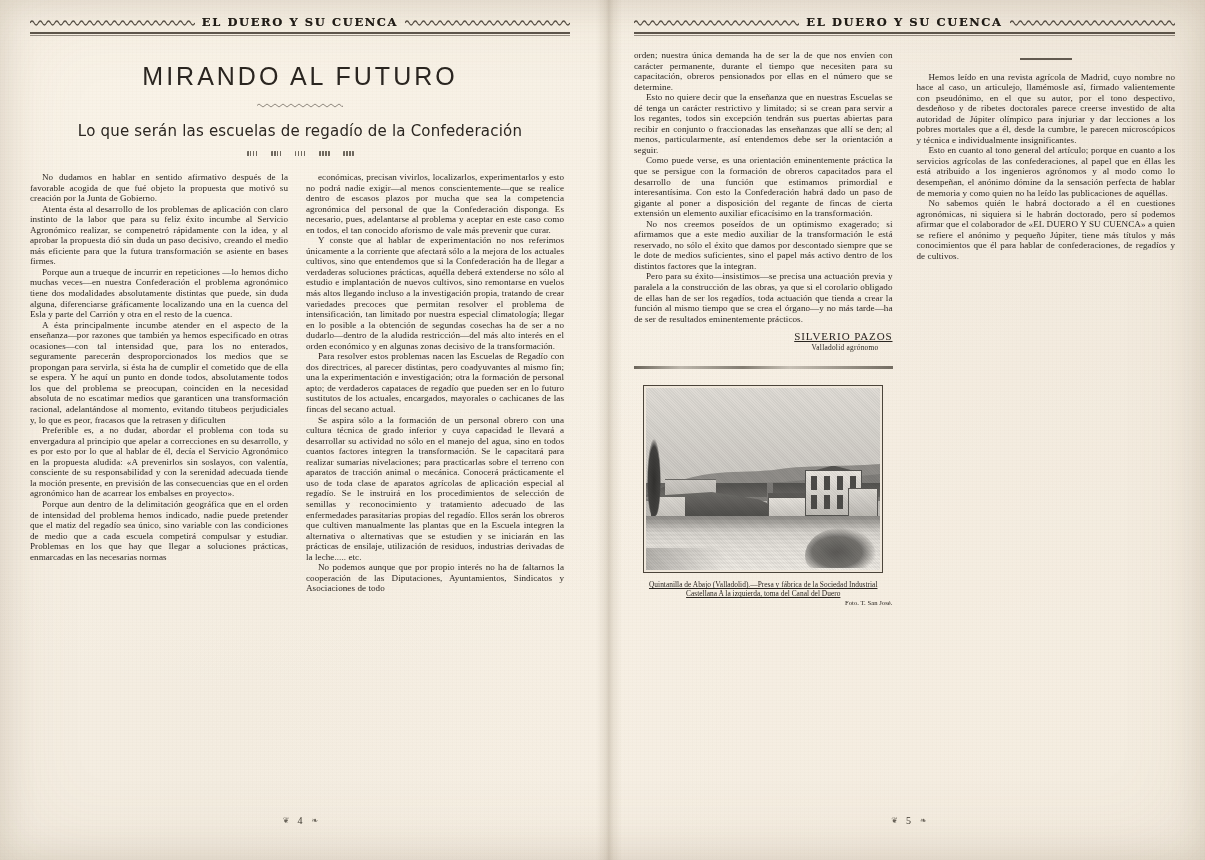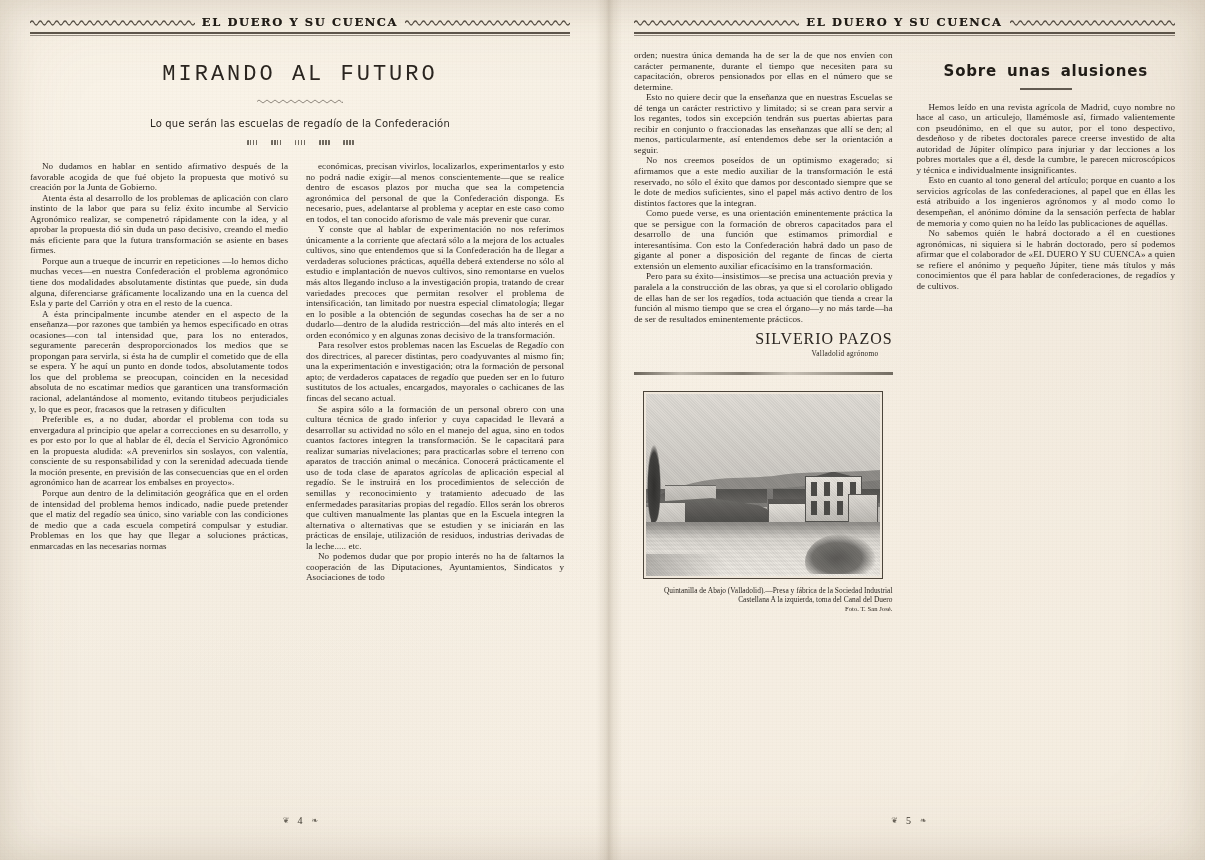--- a/index.html
+++ b/index.html
@@ -113,38 +113,38 @@
     position: absolute; left: 0; right: 0; top: 3px;
     height: 1px;
     background: #4a4138;
     opacity: .55;
   }
 
   
   .headline-wrap { text-align: center; }
   .headline {
     margin: 26px 0 0 0;
-    font-family: Liberation Mono, monospace;
+    font-family: Liberation Sans, sans-serif;
     font-weight: 400;
-    font-size: 22px;
+    font-size: 25px;
     letter-spacing: 3.0px;
     color: #2b2621;
     white-space: nowrap;
   }
   .rule-squiggle-sm {
     margin: 10px auto 0 auto;
     width: 86px; height: 8px;
     opacity: .6;
   }
   .rule-squiggle-sm svg { display:block; width:100%; height:8px; }
   .subhead {
     margin: 13px 0 0 0;
     font-family: "DejaVu Sans", "Liberation Sans", sans-serif;
     font-weight: 400;
-    font-size: 10px;
+    font-size: 15px;
     letter-spacing: .2px;
     color: #2b2621;
     white-space: nowrap;
   }
   .dingbats {
     margin: 11px auto 0 auto;
     display: flex;
     justify-content: center;
     gap: 13px;
     opacity: .72;
@@ -183,23 +183,24 @@
 
   
   .signature {
     margin-top: 6px;
     text-align: right;
     color: #2a2520;
   }
   .sig-name {
     font-family: "Liberation Serif", serif;
     font-variant: small-caps;
-    font-size: 16px;
+    font-size: 11px;
     letter-spacing: .9px;
     display: block;
+    text-decoration: underline;
   }
   .sig-role {
     font-family: "Liberation Serif", serif;
     font-size: 7.4px;
     letter-spacing: .25px;
     display: block;
     margin-top: 1px;
     margin-right: 14px;
   }
 
@@ -362,22 +363,23 @@
     mix-blend-mode: multiply;
     opacity: .9;
   }
 
   .photo-caption {
     margin: 7px 0 0 0;
     font-family: "Liberation Serif", serif;
     font-size: 7.4px;
     line-height: 9px;
     color: #2a2520;
-    text-align: right;
+    text-align: center;
     letter-spacing: .02px;
+    text-decoration: underline;
   }
   .photo-credit {
     margin: 1px 0 0 0;
     font-family: "Liberation Serif", serif;
     font-size: 6.6px;
     color: #2a2520;
     text-align: right;
     letter-spacing: .05px;
   }
 
@@ -455,21 +457,21 @@
         <p class="body">Porque aun a trueque de incurrir en repeticiones —lo hemos dicho muchas veces—en nuestra Confederación el problema agronómico tiene dos modalidades absolutamente distintas que puede, sin duda alguna, diferenciarse gráficamente localizando una en la cuenca del Esla y parte del Carrión y otra en el resto de la cuenca.</p>
         <p class="body">A ésta principalmente incumbe atender en el aspecto de la enseñanza—por razones que también ya hemos especificado en otras ocasiones—con tal intensidad que, para los no enterados, seguramente parecerán desproporcionados los medios que se propongan para servirla, si ésta ha de cumplir el cometido que de ella se espera. Y he aquí un punto en donde todos, absolutamente todos los que del problema se preocupan, coinciden en la necesidad absoluta de no escatimar medios que garanticen una transformación racional, adelantándose al momento, evitando titubeos perjudiciales y, lo que es peor, fracasos que la retrasen y dificulten</p>
         <p class="body">Preferible es, a no dudar, abordar el problema con toda su envergadura al principio que apelar a correcciones en su desarrollo, y es por esto por lo que al hablar de él, decía el Servicio Agronómico en la propuesta aludida: «A prevenirlos sin soslayos, con valentía, consciente de su responsabilidad y con la serenidad adecuada tiende la moción presente, en previsión de las consecuencias que en el orden agronómico han de acarrear los embalses en proyecto».</p>
         <p class="body">Porque aun dentro de la delimitación geográfica que en el orden de intensidad del problema hemos indicado, nadie puede pretender que el matiz del regadío sea único, sino variable con las condiciones de medio que a cada escuela competirá compulsar y estudiar. Problemas en los que hay que llegar a soluciones prácticas, enmarcadas en las necesarias normas</p>
       </div>
       <div class="col">
         <p class="body">económicas, precisan vivirlos, localizarlos, experimentarlos y esto no podrá nadie exigir—al menos conscientemente—que se realice dentro de escasos plazos por mucha que sea la competencia agronómica del personal de que la Confederación disponga. Es necesario, pues, adelantarse al problema y aceptar en este caso como en todos, el tan conocido aforismo de vale más prevenir que curar.</p>
         <p class="body">Y conste que al hablar de experimentación no nos referimos únicamente a la corriente que afectará sólo a la mejora de los actuales cultivos, sino que entendemos que si la Confederación ha de llegar a verdaderas soluciones prácticas, aquélla deberá extenderse no sólo al estudio e implantación de nuevos cultivos, sino remontarse en vuelos más altos llegando incluso a la investigación propia, tratando de crear variedades precoces que permitan resolver el problema de intensificación, tan limitado por nuestra especial climatología; llegar en lo posible a la obtención de segundas cosechas ha de ser a no dudarlo—dentro de la aludida restricción—del más alto interés en el orden económico y en algunas zonas decisivo de la transformación.</p>
         <p class="body">Para resolver estos problemas nacen las Escuelas de Regadío con dos directrices, al parecer distintas, pero coadyuvantes al mismo fin; una la experimentación e investigación; otra la formación de personal apto; de verdaderos capataces de regadío que pueden ser en lo futuro sustitutos de los actuales, encargados, mayorales o cachicanes de las fincas del secano actual.</p>
         <p class="body">Se aspira sólo a la formación de un personal obrero con una cultura técnica de grado inferior y cuya capacidad le llevará a desarrollar su actividad no sólo en el manejo del agua, sino en todos cuantos factores integren la transformación. Se le capacitará para realizar sumarias nivelaciones; para practicarlas sobre el terreno con aparatos de tracción animal o mecánica. Conocerá prácticamente el uso de toda clase de aparatos agrícolas de aplicación especial al regadío. Se le instruirá en los procedimientos de selección de semillas y reconocimiento y tratamiento adecuado de las enfermedades parasitarias propias del regadío. Ellos serán los obreros que cultiven manualmente las plantas que en la Escuela integren la alternativa o alternativas que se estudien y se iniciarán en las prácticas de ensilaje, utilización de residuos, industrias derivadas de la leche..... etc.</p>
-        <p class="body">No podemos dudar que por propio interés no ha de faltarnos la cooperación de las Diputaciones, Ayuntamientos, Sindicatos y Asociaciones de todo</p>
+        <p class="body">No podemos aunque que por propio interés no ha de faltarnos la cooperación de las Diputaciones, Ayuntamientos, Sindicatos y Asociaciones de todo</p>
       </div>
     </div>
   </div>
 
   <div class="leaf leaf-right">
 
     <div class="masthead">
       <div class="mast-squiggle">
         <svg viewBox="0 0 200 9" preserveAspectRatio="none">
           <path d="M0 5 Q2.5 1 5 5 T10 5 T15 5 T20 5 T25 5 T30 5 T35 5 T40 5 T45 5 T50 5 T55 5 T60 5 T65 5 T70 5 T75 5 T80 5 T85 5 T90 5 T95 5 T100 5 T105 5 T110 5 T115 5 T120 5 T125 5 T130 5 T135 5 T140 5 T145 5 T150 5 T155 5 T160 5 T165 5 T170 5 T175 5 T180 5 T185 5 T190 5 T195 5 T200 5" fill="none" stroke="#3a332a" stroke-width="1.4"></path>
@@ -485,22 +487,22 @@
     <div class="mast-rules">
       <div class="r1"></div>
         <div class="r2"></div>
     </div>
 
     <div class="cols">
 
       <div class="col">
         <p class="body noindent">orden; nuestra única demanda ha de ser la de que nos envíen con carácter permanente, durante el tiempo que necesiten para su capacitación, obreros pensionados por ellas en el número que se determine.</p>
         <p class="body">Esto no quiere decir que la enseñanza que en nuestras Escuelas se dé tenga un carácter restrictivo y limitado; si se crean para servir a los regantes, todos sin excepción tendrán sus puertas abiertas para recibir en conjunto o fraccionadas las enseñanzas que allí se den; al menos, particularmente, así entendemos debe ser la orientación a seguir.</p>
+        <p class="body">Como puede verse, es una orientación eminentemente práctica la que se persigue con la formación de obreros capacitados para el desarrollo de una función que estimamos primordial e interesantísima. Con esto la Confederación habrá dado un paso de gigante al poner a disposición del regante de fincas de cierta extensión un elemento auxiliar eficacísimo en la transformación.</p>
         <p class="body">No nos creemos poseídos de un optimismo exagerado; si afirmamos que a este medio auxiliar de la transformación le está reservado, no sólo el éxito que damos por descontado siempre que se le dote de medios suficientes, sino el papel más activo dentro de los distintos factores que la integran.</p>
-        <p class="body">Como puede verse, es una orientación eminentemente práctica la que se persigue con la formación de obreros capacitados para el desarrollo de una función que estimamos primordial e interesantísima. Con esto la Confederación habrá dado un paso de gigante al poner a disposición del regante de fincas de cierta extensión un elemento auxiliar eficacísimo en la transformación.</p>
         <p class="body">Pero para su éxito—insistimos—se precisa una actuación previa y paralela a la construcción de las obras, ya que si el corolario obligado de ellas han de ser los regadíos, toda actuación que tienda a crear la función al mismo tiempo que se crea el órgano—y no más tarde—ha de ser de resultados eminentemente prácticos.</p>
 
         <div class="signature">
           <span class="sig-name">SILVERIO PAZOS</span>
           <span class="sig-role">Valladolid agrónomo</span>
         </div>
 
         <div class="photo-sep"></div>
 
         <div class="photo-frame">
@@ -540,21 +542,20 @@
             <div class="ph-bush"></div>
             <div class="ph-grain"></div>
           </div>
         </div>
 
         <p class="photo-caption">Quintanilla de Abajo (Valladolid).—Presa y fábrica de la Sociedad Industrial Castellana A la izquierda, toma del Canal del Duero</p>
         <p class="photo-credit">Foto. T. San José.</p>
       </div>
 
       <div class="col">
-        <h2 class="section-head">Sobre unas alusiones</h2>
         <div class="section-rule"></div>
         <p class="body">Hemos leído en una revista agrícola de Madrid, cuyo nombre no hace al caso, un articulejo, llamémosle así, firmado valientemente con pseudónimo, en el que su autor, por el tono despectivo, desdeñoso y de ribetes doctorales parece creerse investido de alta autoridad de Júpiter olímpico para injuriar y dar lecciones a los pobres mortales que a él, desde la cumbre, le parecen microscópicos y técnica e individualmente insignificantes.</p>
         <p class="body">Esto en cuanto al tono general del artículo; porque en cuanto a los servicios agrícolas de las confederaciones, al papel que en éllas les está atribuido a los ingenieros agrónomos y al modo como lo desempeñan, el anónimo dómine da la sensación perfecta de hablar de memoria y como quien no ha leído las publicaciones de aquéllas.</p>
         <p class="body">No sabemos quién le habrá doctorado a él en cuestiones agronómicas, ni siquiera si le habrán doctorado, pero sí podemos afirmar que el colaborador de «EL DUERO Y SU CUENCA» a quien se refiere el anónimo y pequeño Júpiter, tiene más títulos y más conocimientos que él para hablar de confederaciones, de regadíos y de cultivos.</p>
       </div>
 
     </div>
   </div>
 
   <div class="folio folio-left">

